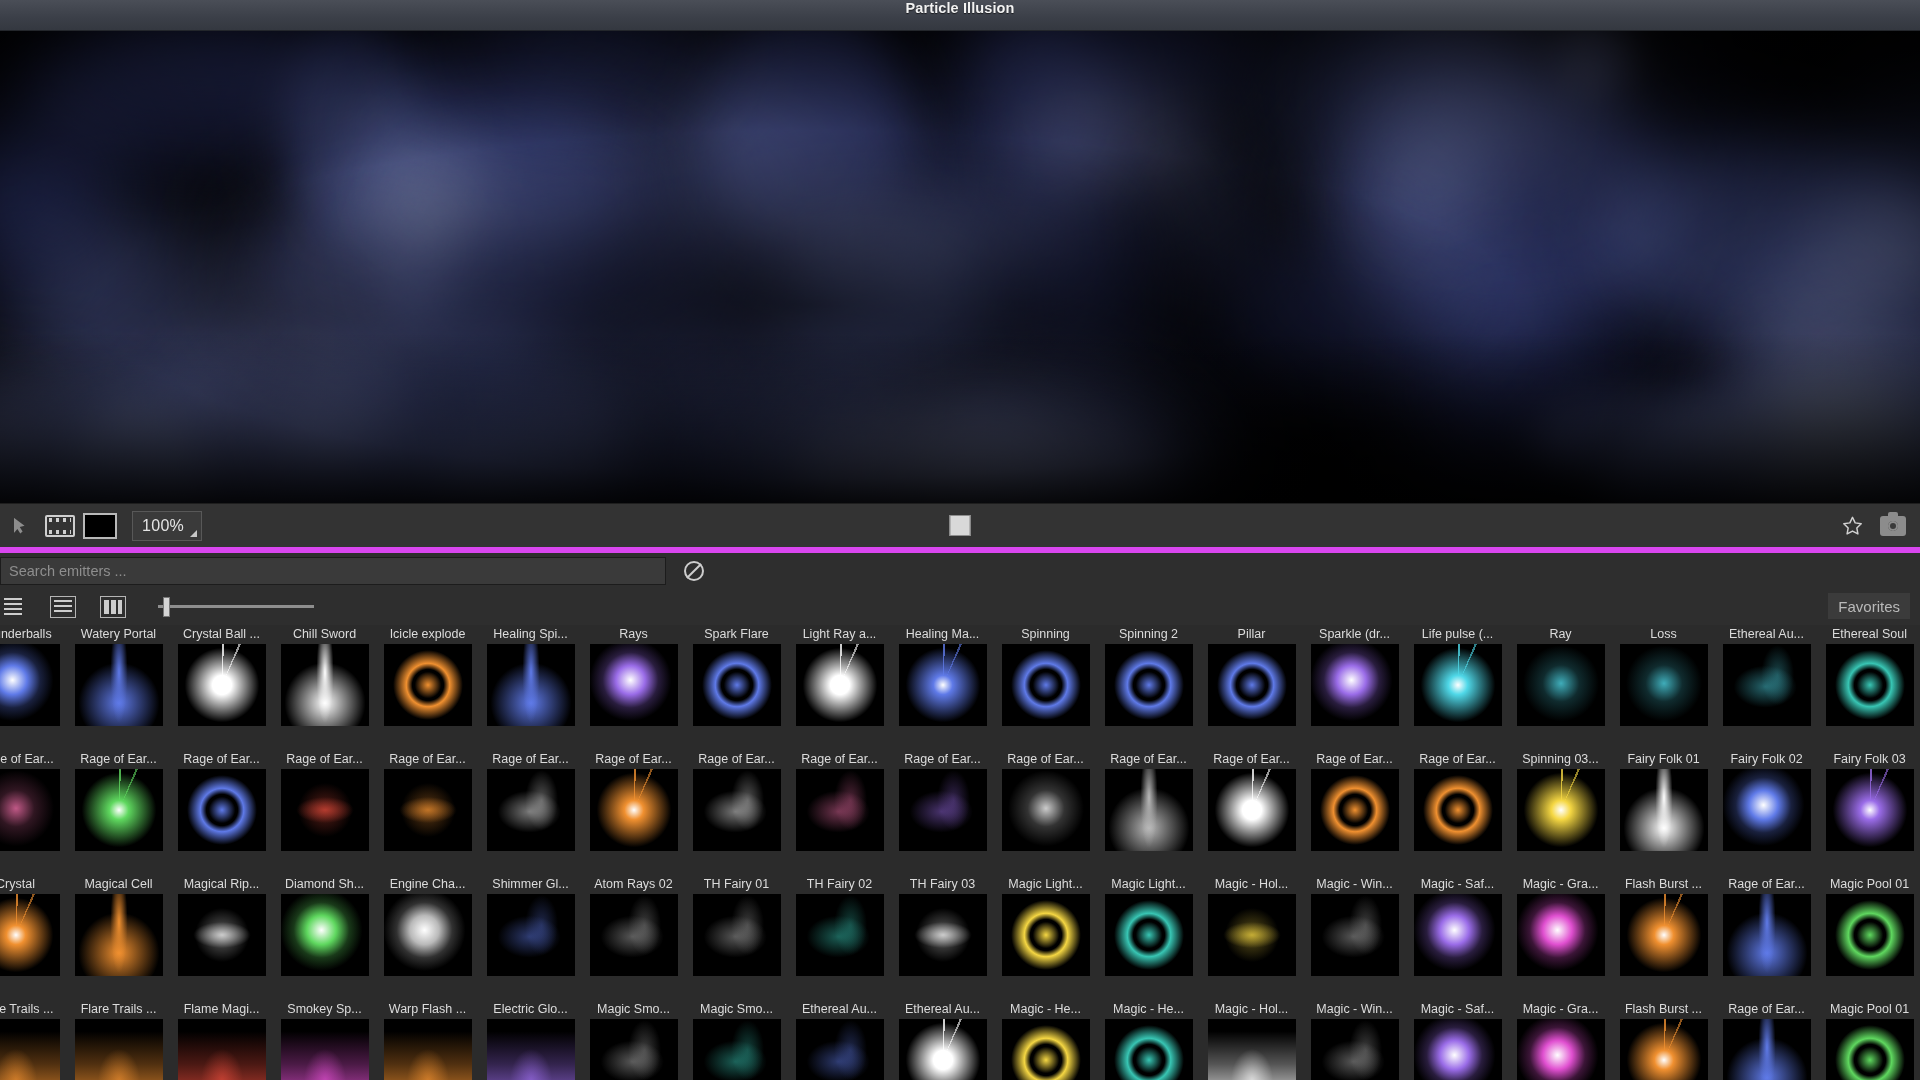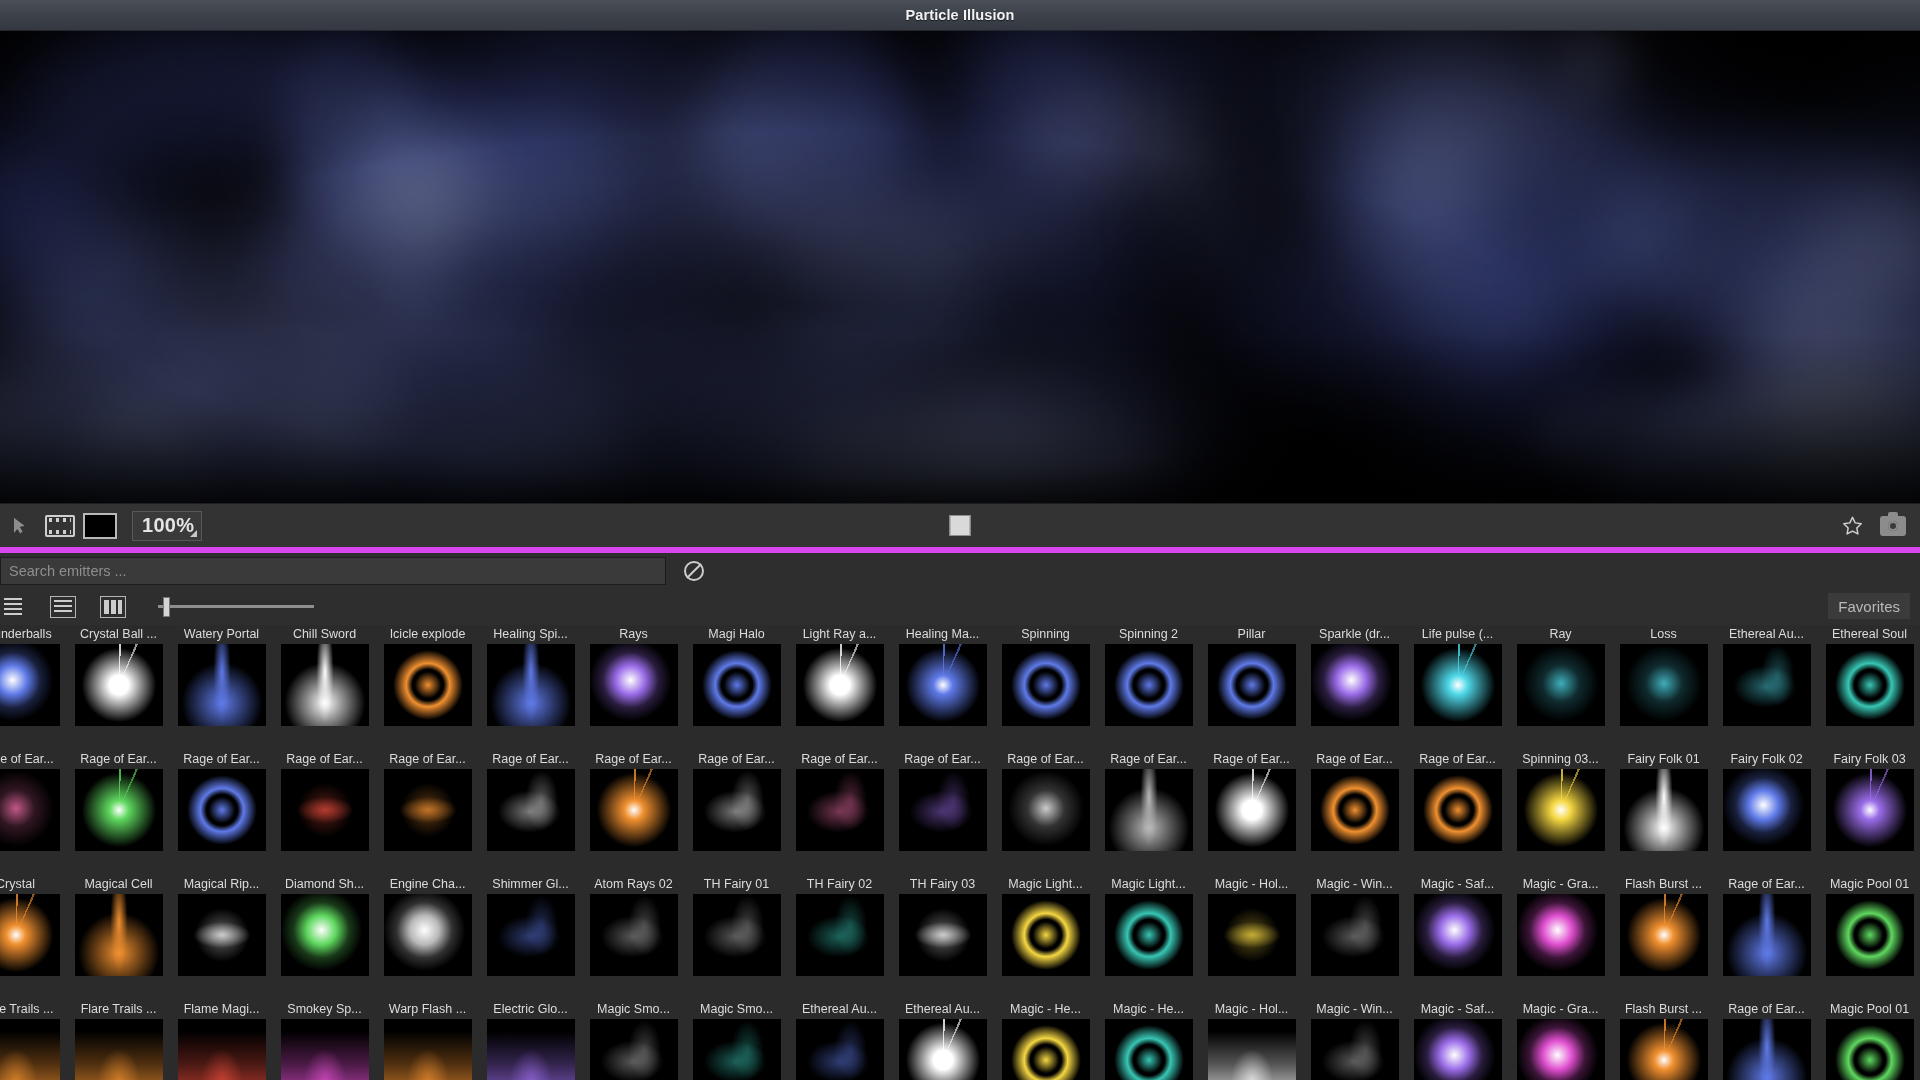--- a/index.html
+++ b/index.html
@@ -11,21 +11,21 @@
     overflow: hidden;
     -webkit-font-smoothing: antialiased;
   }
   #app { position: relative; width: 1920px; height: 1080px; display: flex; flex-direction: column; }
 
   
   .titlebar {
     height: 31px; flex: 0 0 31px;
     background: linear-gradient(to bottom, #4a4e57 0%, #3c4049 55%, #343840 100%);
     border-bottom: 1px solid #23262b;
-    display: flex; align-items: center; justify-content: center;
+    display: flex; justify-content: center;
     position: relative;
   }
   .titlebar .title {
     font-size: 14.5px; color: #f2f2f2; font-weight: bold;
     letter-spacing: .1px;
     text-shadow: 0 1px 1px rgba(0,0,0,.6);
   }
 
   
   .preview {
@@ -59,21 +59,21 @@
   }
   .film-icon::before { top: 1px; }
   .film-icon::after { bottom: 1px; }
   .swatch-btn { width: 34px; height: 26px; border: 2px solid #b9b9b9; background: #000; cursor: pointer; }
   .zoom-combo {
     margin-left: 12px; height: 30px; min-width: 70px;
     border: 1px solid #585858; background: #3a3a3a;
     display: flex; align-items: center; padding: 0 6px 0 9px;
     position: relative; cursor: pointer;
   }
-  .zoom-combo .zval { font-size: 20px; color: #e4e4e4; letter-spacing: .3px; font-weight: bold; }
+  .zoom-combo .zval { font-size: 16px; color: #e4e4e4; letter-spacing: .3px; }
   .zoom-combo .corner {
     position: absolute; right: 4px; bottom: 3px;
     width: 0; height: 0; border-left: 7px solid transparent; border-bottom: 7px solid #c8c8c8;
   }
   .stop-btn {
     position: absolute; left: 50%; transform: translateX(-50%);
     width: 21px; height: 21px; background: #d9d9d9; border: 1px solid #8d8d8d; cursor: pointer;
   }
   .tp-right { margin-left: auto; display: flex; align-items: center; gap: 16px; padding-right: 14px; }
   .star-icon { width: 23px; height: 22px; cursor: pointer; }
@@ -301,57 +301,57 @@
   <div class="grid-wrap">
     <div class="grid-scroll" id="gridScroll">
         <div class="row">
           <div class="cell">
             <div class="lbl">Thunderballs</div>
             <div class="thumb" style="background: rgb(0, 0, 0);">
               <div class="fx" style="background: radial-gradient(circle at 46% 44%, rgb(255, 255, 255) 0%, rgb(95, 122, 232) 22%, rgba(95, 122, 232, 0.267) 42%, rgba(0, 0, 0, 0) 62%);"></div>
             </div>
           </div>
           <div class="cell">
+            <div class="lbl">Watery Portal</div>
+            <div class="thumb" style="background: rgb(0, 0, 0);">
+              <div class="fx" style="background: radial-gradient(12px 70px at 50% 35%, rgb(95, 122, 232) 0%, rgba(0, 0, 0, 0) 72%), radial-gradient(circle at 50% 72%, rgb(95, 122, 232) 0%, rgba(0, 0, 0, 0) 55%);"></div>
+            </div>
+          </div>
+          <div class="cell">
             <div class="lbl">Crystal Ball ...</div>
             <div class="thumb" style="background: rgb(0, 0, 0);">
               <div class="fx" style="background: radial-gradient(circle, rgb(255, 255, 255) 0%, rgb(255, 255, 255) 16%, rgba(0, 0, 0, 0) 62%), conic-gradient(rgba(255, 255, 255, 0.8) 0deg, rgba(255, 255, 255, 0.8) 3deg, rgba(0, 0, 0, 0) 3deg, rgba(0, 0, 0, 0) 22deg, rgba(255, 255, 255, 0.6) 22deg, rgba(255, 255, 255, 0.6) 25deg, rgba(0, 0, 0, 0) 25deg, rgba(0, 0, 0, 0) 45deg);"></div>
             </div>
           </div>
           <div class="cell">
-            <div class="lbl">Watery Portal</div>
+            <div class="lbl">Chill Sword</div>
+            <div class="thumb" style="background: rgb(0, 0, 0);">
+              <div class="fx" style="background: radial-gradient(12px 70px at 50% 35%, rgb(255, 255, 255) 0%, rgba(0, 0, 0, 0) 72%), radial-gradient(circle at 50% 72%, rgb(255, 255, 255) 0%, rgba(0, 0, 0, 0) 55%);"></div>
+            </div>
+          </div>
+          <div class="cell">
+            <div class="lbl">Icicle explode</div>
+            <div class="thumb" style="background: rgb(0, 0, 0);">
+              <div class="fx" style="background: radial-gradient(circle, rgba(0, 0, 0, 0) 26%, rgb(240, 144, 48) 36%, rgba(0, 0, 0, 0) 58%), radial-gradient(circle, rgb(240, 144, 48) 0%, rgba(0, 0, 0, 0) 22%);"></div>
+            </div>
+          </div>
+          <div class="cell">
+            <div class="lbl">Healing Spi...</div>
             <div class="thumb" style="background: rgb(0, 0, 0);">
               <div class="fx" style="background: radial-gradient(12px 70px at 50% 35%, rgb(95, 122, 232) 0%, rgba(0, 0, 0, 0) 72%), radial-gradient(circle at 50% 72%, rgb(95, 122, 232) 0%, rgba(0, 0, 0, 0) 55%);"></div>
             </div>
           </div>
           <div class="cell">
-            <div class="lbl">Chill Sword</div>
-            <div class="thumb" style="background: rgb(0, 0, 0);">
-              <div class="fx" style="background: radial-gradient(12px 70px at 50% 35%, rgb(255, 255, 255) 0%, rgba(0, 0, 0, 0) 72%), radial-gradient(circle at 50% 72%, rgb(255, 255, 255) 0%, rgba(0, 0, 0, 0) 55%);"></div>
-            </div>
-          </div>
-          <div class="cell">
-            <div class="lbl">Icicle explode</div>
-            <div class="thumb" style="background: rgb(0, 0, 0);">
-              <div class="fx" style="background: radial-gradient(circle, rgba(0, 0, 0, 0) 26%, rgb(240, 144, 48) 36%, rgba(0, 0, 0, 0) 58%), radial-gradient(circle, rgb(240, 144, 48) 0%, rgba(0, 0, 0, 0) 22%);"></div>
-            </div>
-          </div>
-          <div class="cell">
-            <div class="lbl">Healing Spi...</div>
-            <div class="thumb" style="background: rgb(0, 0, 0);">
-              <div class="fx" style="background: radial-gradient(12px 70px at 50% 35%, rgb(95, 122, 232) 0%, rgba(0, 0, 0, 0) 72%), radial-gradient(circle at 50% 72%, rgb(95, 122, 232) 0%, rgba(0, 0, 0, 0) 55%);"></div>
-            </div>
-          </div>
-          <div class="cell">
             <div class="lbl">Rays</div>
             <div class="thumb" style="background: rgb(0, 0, 0);">
               <div class="fx" style="background: radial-gradient(circle at 46% 44%, rgb(255, 255, 255) 0%, rgb(154, 108, 232) 22%, rgba(154, 108, 232, 0.267) 42%, rgba(0, 0, 0, 0) 62%);"></div>
             </div>
           </div>
           <div class="cell">
-            <div class="lbl">Magi Halo</div>
+            <div class="lbl">Spark Flare</div>
             <div class="thumb" style="background: rgb(0, 0, 0);">
               <div class="fx" style="background: radial-gradient(circle, rgba(0, 0, 0, 0) 26%, rgb(95, 122, 232) 36%, rgba(0, 0, 0, 0) 58%), radial-gradient(circle, rgb(95, 122, 232) 0%, rgba(0, 0, 0, 0) 22%);"></div>
             </div>
           </div>
           <div class="cell">
             <div class="lbl">Light Ray a...</div>
             <div class="thumb" style="background: rgb(0, 0, 0);">
               <div class="fx" style="background: radial-gradient(circle, rgb(255, 255, 255) 0%, rgb(255, 255, 255) 16%, rgba(0, 0, 0, 0) 62%), conic-gradient(rgba(255, 255, 255, 0.8) 0deg, rgba(255, 255, 255, 0.8) 3deg, rgba(0, 0, 0, 0) 3deg, rgba(0, 0, 0, 0) 22deg, rgba(255, 255, 255, 0.6) 22deg, rgba(255, 255, 255, 0.6) 25deg, rgba(0, 0, 0, 0) 25deg, rgba(0, 0, 0, 0) 45deg);"></div>
             </div>
           </div>

